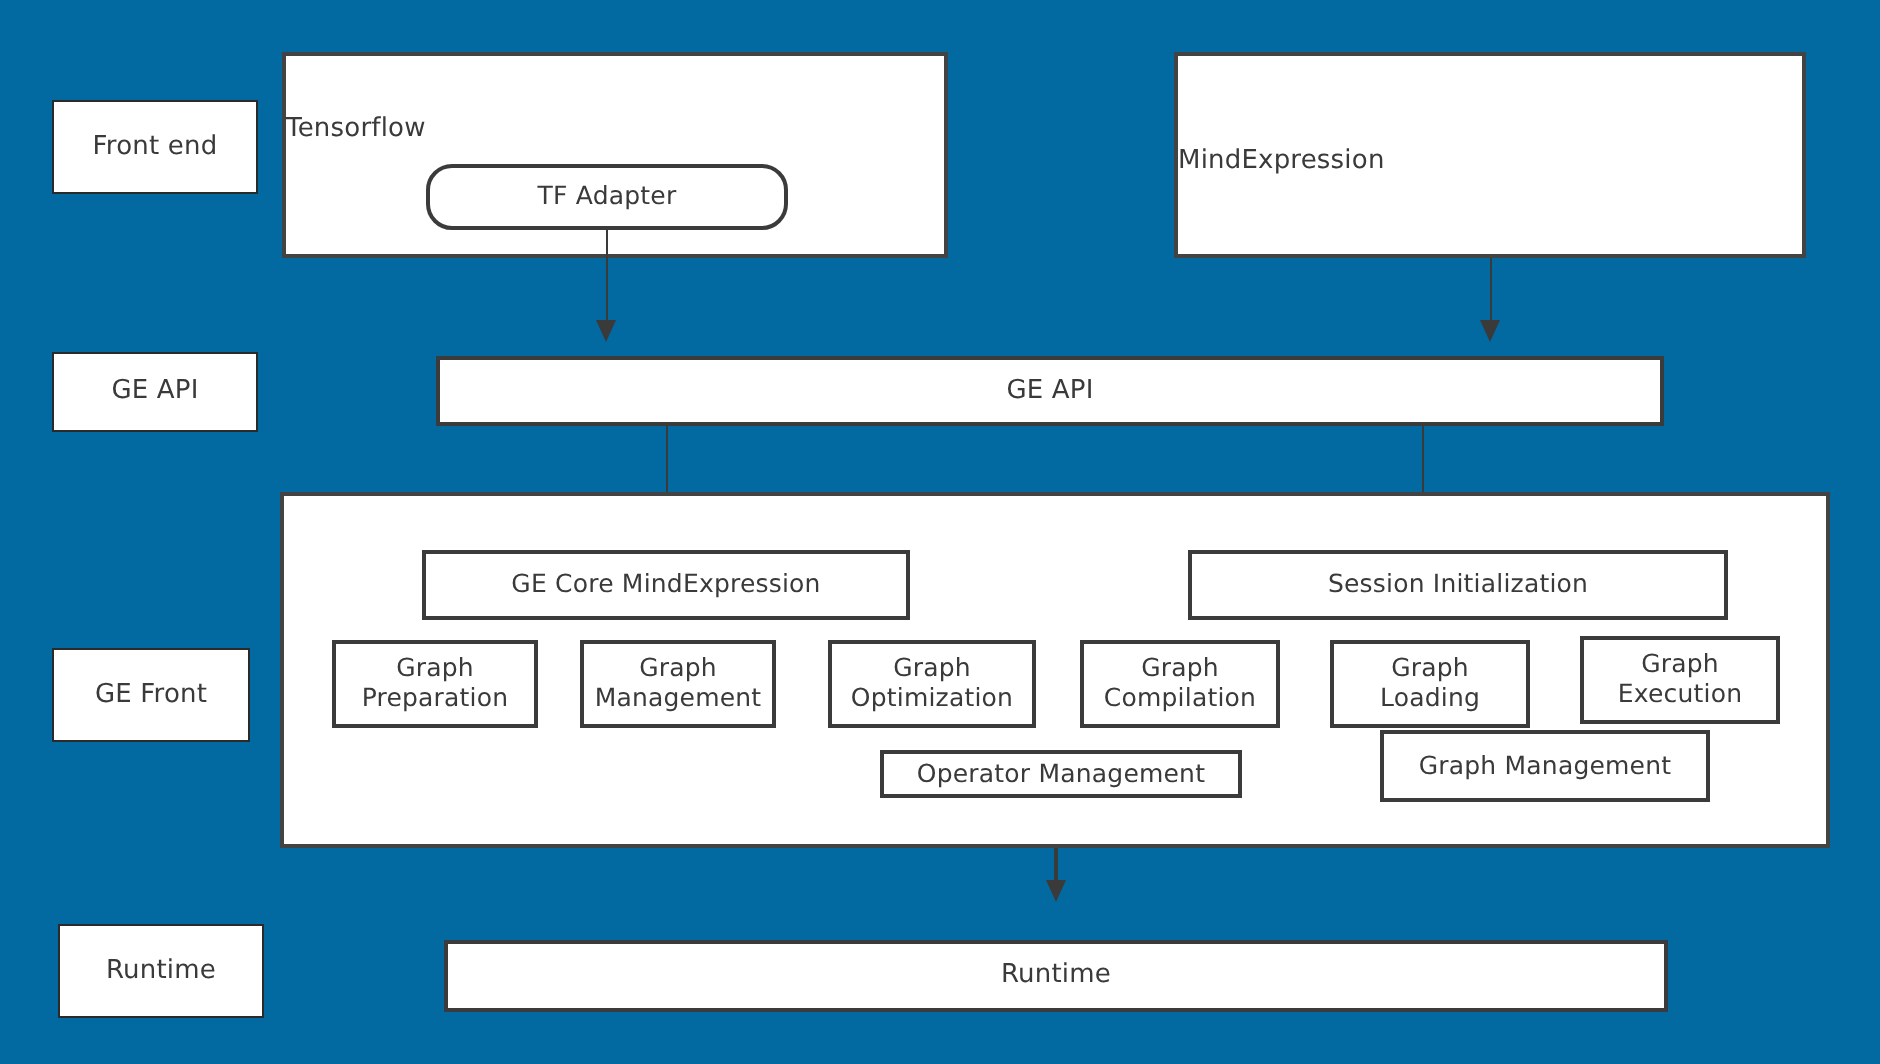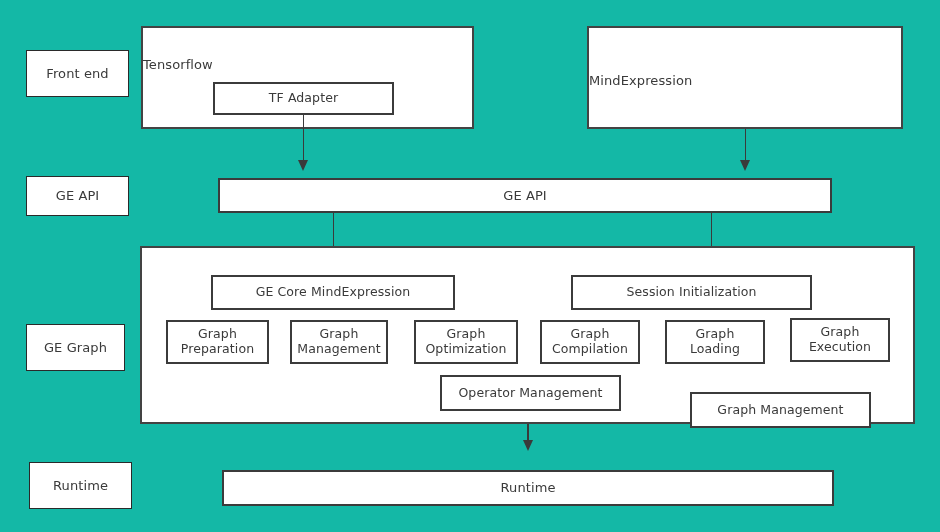--- a/index.html
+++ b/index.html
@@ -4,21 +4,21 @@
 <style>
   html, body {
     margin: 0;
     padding: 0;
     background: #000000;
   }
   #canvas {
     position: relative;
     width: 940px;
     height: 532px;
-    background: #14b8a6;
+    background: #0369a1;
     font-family: "DejaVu Sans", "Liberation Sans", sans-serif;
     overflow: hidden;
   }
   .box {
     position: absolute;
     background: #ffffff;
     border: 2px solid #3b3b3b;
     box-sizing: border-box;
     display: flex;
     align-items: center;
@@ -72,32 +72,32 @@
 
   <div class="box label-box" style="left:26px; top:50px; width:103px; height:47px;">
     <span>Front end</span>
   </div>
 
   <div class="box label-box" style="left:26px; top:176px; width:103px; height:40px;">
     <span>GE API</span>
   </div>
 
   <div class="box label-box" style="left:26px; top:324px; width:99px; height:47px;">
-    <span>GE Graph</span>
+    <span>GE Front</span>
   </div>
 
   <div class="box label-box" style="left:29px; top:462px; width:103px; height:47px;">
     <span>Runtime</span>
   </div>
 
   <div class="box group-box" style="left:141px; top:26px; width:333px; height:103px;">
     <span class="group-title" style="top:29px;">Tensorflow</span>
   </div>
 
-  <div class="box leaf" style="left:213px; top:82px; width:181px; height:33px;">
+  <div class="box leaf" style="left:213px; top:82px; width:181px; height:33px;border-radius:13px;">
     <span>TF Adapter</span>
   </div>
 
   <div class="box group-box" style="left:587px; top:26px; width:316px; height:103px;padding-left:45px;">
     <span class="group-title" style="top:45px;">MindExpression</span>
   </div>
 
   <div class="conn" style="left:302.5px; top:115px; height:48px;"></div>
   <div class="arrowhead" style="left:298px; top:160px;"></div>
 
@@ -113,21 +113,21 @@
 
   <div class="conn" style="left:710.5px; top:213px; height:47px;"></div>
   <div class="arrowhead" style="left:706px; top:258px;"></div>
 
   <div class="box group-box" style="left:140px; top:246px; width:775px; height:178px;"></div>
 
   <div class="box leaf" style="left:211px; top:275px; width:244px; height:35px;">
     <span>GE Core MindExpression</span>
   </div>
 
-  <div class="box leaf" style="left:571px; top:275px; width:241px; height:35px;">
+  <div class="box leaf" style="left:594px; top:275px; width:270px; height:35px;">
     <span>Session Initialization</span>
   </div>
 
   <div class="box leaf" style="left:166px; top:320px; width:103px; height:44px; flex-direction:column;">
     <span>Graph</span>
     <span>Preparation</span>
   </div>
 
   <div class="box leaf" style="left:290px; top:320px; width:98px; height:44px; flex-direction:column;">
     <span>Graph</span>
@@ -148,25 +148,25 @@
     <span>Graph</span>
     <span>Loading</span>
   </div>
 
   <div class="box leaf" style="left:790px; top:318px; width:100px; height:44px; flex-direction:column;">
     <span>Graph</span>
     <span>Execution</span>
   </div>
 
 
-  <div class="box leaf" style="left:440px; top:375px; width:181px; height:36px;">
+  <div class="box leaf" style="left:440px; top:375px; width:181px; height:24px;">
     <span>Operator Management</span>
   </div>
 
-  <div class="box leaf" style="left:690px; top:392px; width:181px; height:36px;">
+  <div class="box leaf" style="left:690px; top:365px; width:165px; height:36px;">
     <span>Graph Management</span>
   </div>
 
   <div class="conn" style="left:527px; top:424px; height:24px;"></div>
   <div class="arrowhead" style="left:522.5px; top:440px;"></div>
 
   <div class="box bar" style="left:222px; top:470px; width:612px; height:36px;">
     <span>Runtime</span>
   </div>
 

